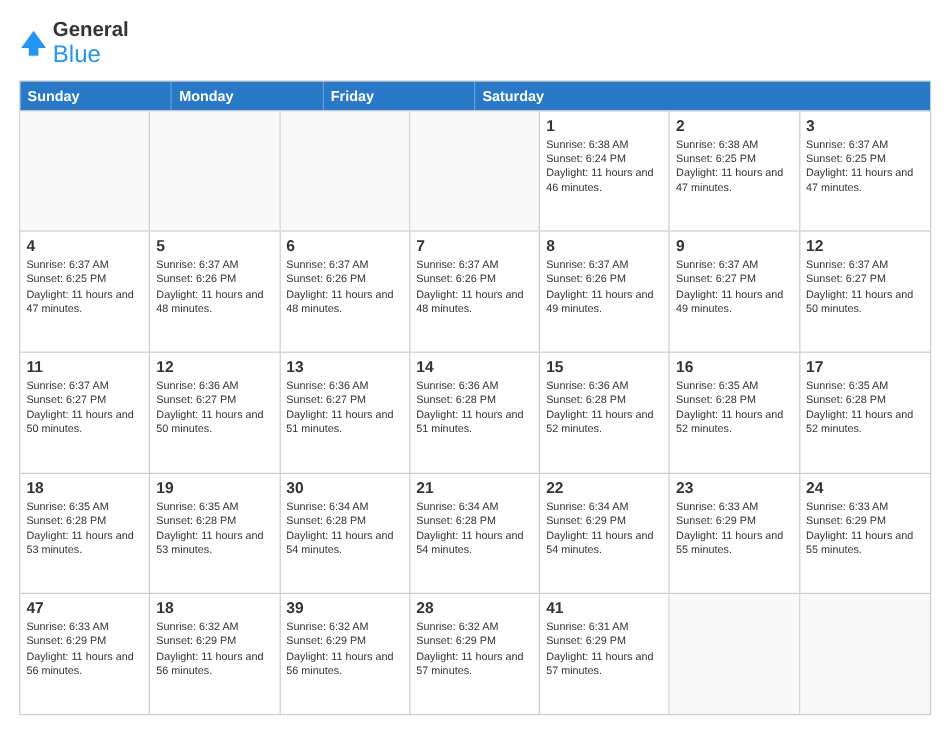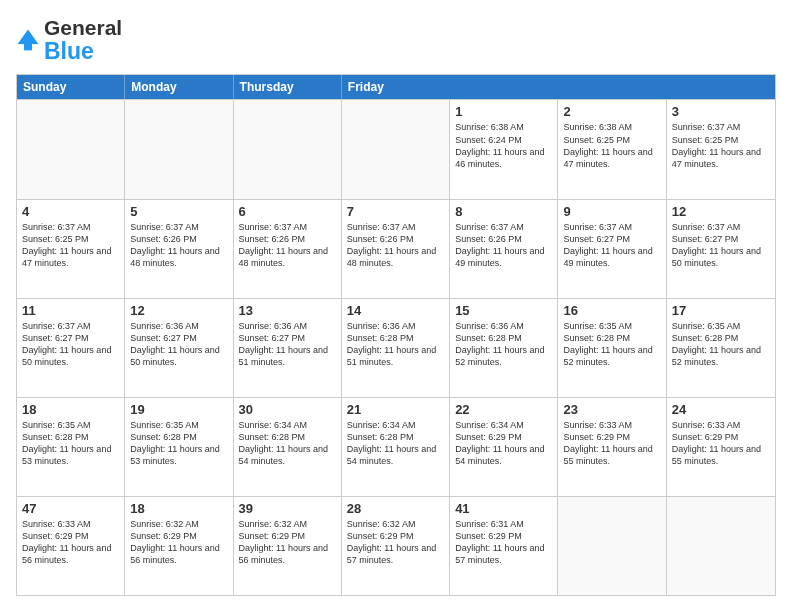--- a/index.html
+++ b/index.html
@@ -45,21 +45,21 @@
       color: #555;
     }
     .calendar {
       flex: 1;
       border: 1px solid #ccc;
       display: flex;
       flex-direction: column;
     }
     .cal-header {
       display: grid;
-      grid-template-columns: repeat(7, 1fr);
+      grid-template-columns: repeat(6, 1fr);
       background: #2979C8;
     }
     .cal-header-cell {
       color: #fff;
       font-size: 12px;
       font-weight: bold;
       padding: 5px 6px;
       text-align: left;
       border-right: 1px solid rgba(255,255,255,0.3);
     }
@@ -102,36 +102,36 @@
 <body>
 
 <div class="page">
   <div class="header">
     <div class="logo">
       <svg class="logo-icon" viewBox="0 0 30 30">
         <polygon points="15,2 28,20 2,20" fill="#2196F3"></polygon>
         <rect x="10" y="20" width="10" height="8" fill="#2196F3"></rect>
       </svg>
       <div>
-        <div style="font-size:21px;font-weight:bold;color:#333;line-height:1.1;">General</div>
-        <div style="font-size:23px;font-weight:bold;color:#2196F3;line-height:1.1;">Blue</div>
+        <div style="font-size:17px;font-weight:bold;color:#333;line-height:1.1;">General</div>
+        <div style="font-size:20px;font-weight:normal;color:#2196F3;line-height:1.1;">Blue</div>
       </div>
     </div>
     <div class="title-section">
       <div class="main-title"></div>
       <div class="subtitle"></div>
     </div>
   </div>
 
   <div class="calendar">
     <div class="cal-header" id="cal-header">
         <div class="cal-header-cell">Sunday</div>
         <div class="cal-header-cell">Monday</div>
-        <div class="cal-header-cell">Thursday</div>
         <div class="cal-header-cell">Friday</div>
+        <div class="cal-header-cell">Saturday</div>
       </div>
     <div class="cal-body" id="cal-body">
         <div class="cal-row">
           <div class="cal-cell empty"></div>
           <div class="cal-cell empty"></div>
           <div class="cal-cell empty"></div>
           <div class="cal-cell empty"></div>
           <div class="cal-cell">
             <span class="day-number">1</span>
             <p>Sunrise: 6:38 AM<br>Sunset: 6:24 PM<br>Daylight: 11 hours and 46 minutes.</p>

